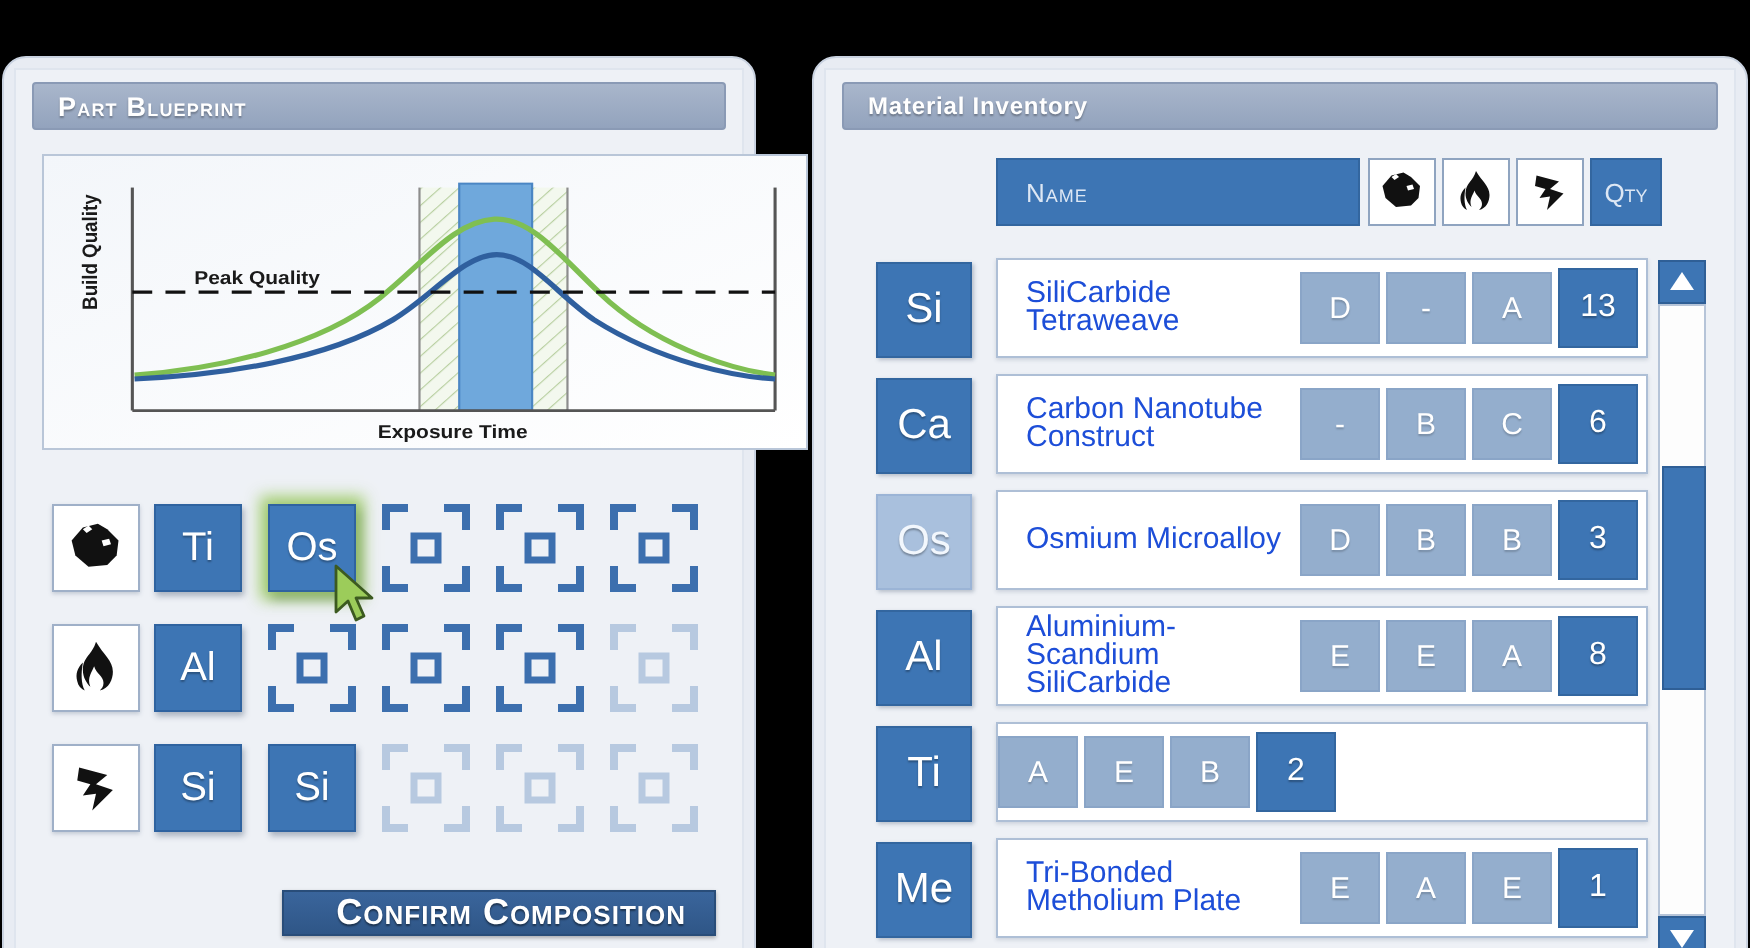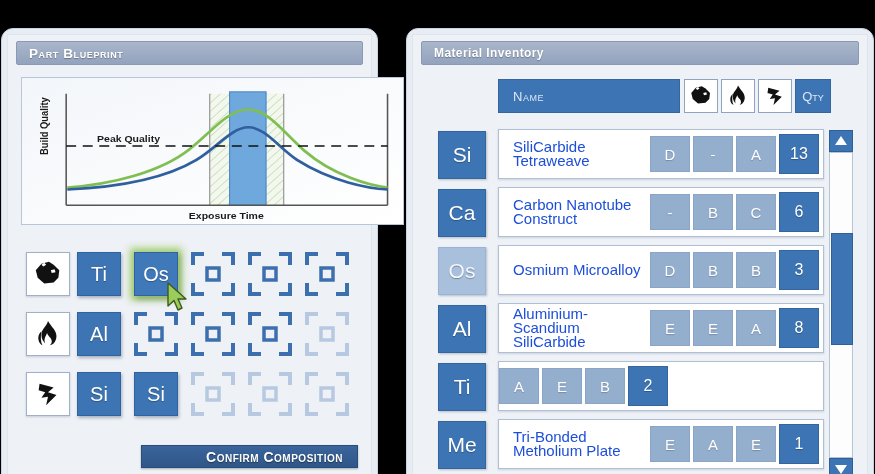--- a/index.html
+++ b/index.html
@@ -86,21 +86,21 @@
   .empty svg{width:44px;height:44px;display:block;}
   .empty.dim{opacity:.30;}
 
   #confirm-button{
     position:absolute;left:133px;top:410px;width:217px;height:23px;
     background:linear-gradient(#3a659c,#2f5687);
     border:1px solid #294d79;
     color:#fff;
     display:flex;align-items:center;justify-content:flex-end;
     padding-right:14px;box-sizing:border-box;
-    font-variant:small-caps;font-size:14px;letter-spacing:.5px;font-weight:bold;
+    font-variant:small-caps;font-size:18px;letter-spacing:.5px;font-weight:bold;
     text-shadow:0 1px 1px rgba(0,0,0,.45);
     cursor:pointer;
     box-shadow:0 1px 2px rgba(0,0,0,.3);
   }
 
   
   #drag-cursor{position:absolute;left:158px;top:247px;width:26px;height:30px;z-index:40;pointer-events:none;}
 
   
   #inv-header{position:absolute;left:85px;top:44px;height:34px;right:60px;}

